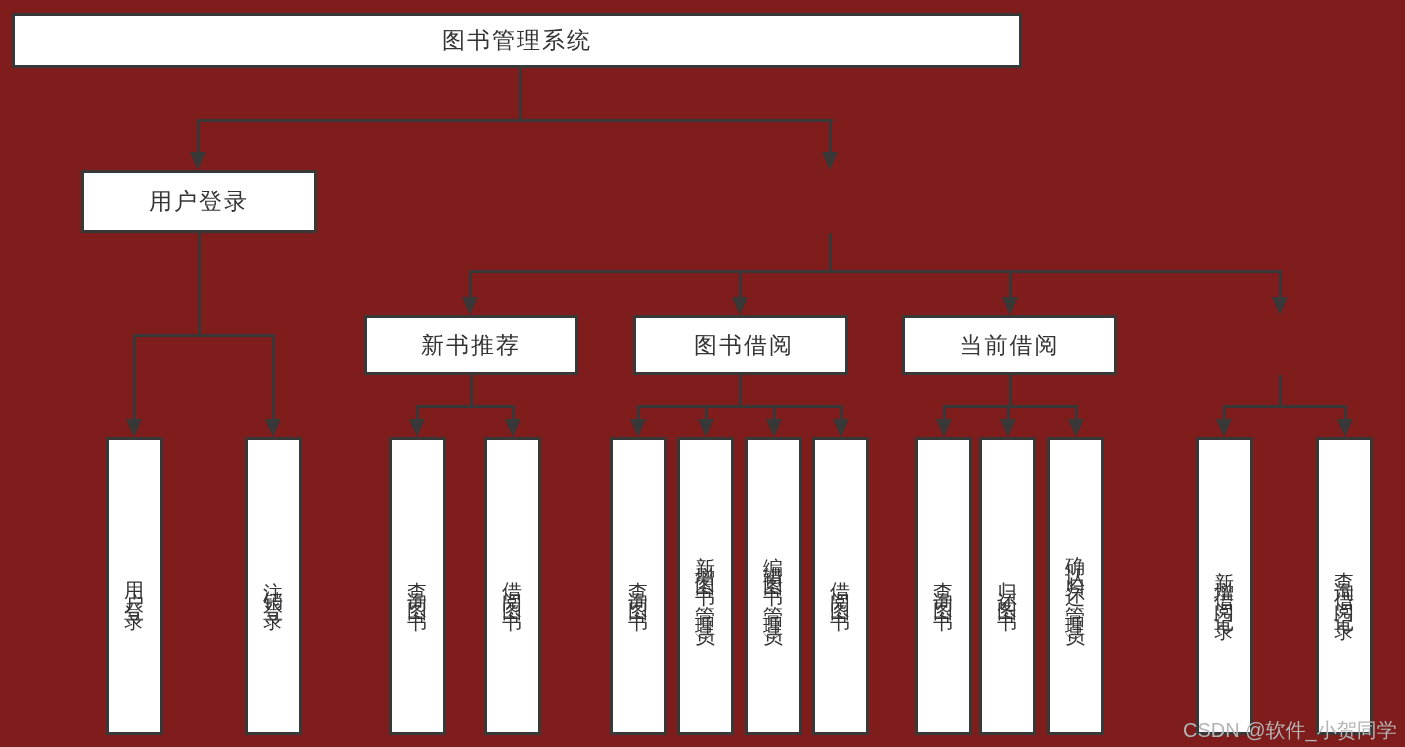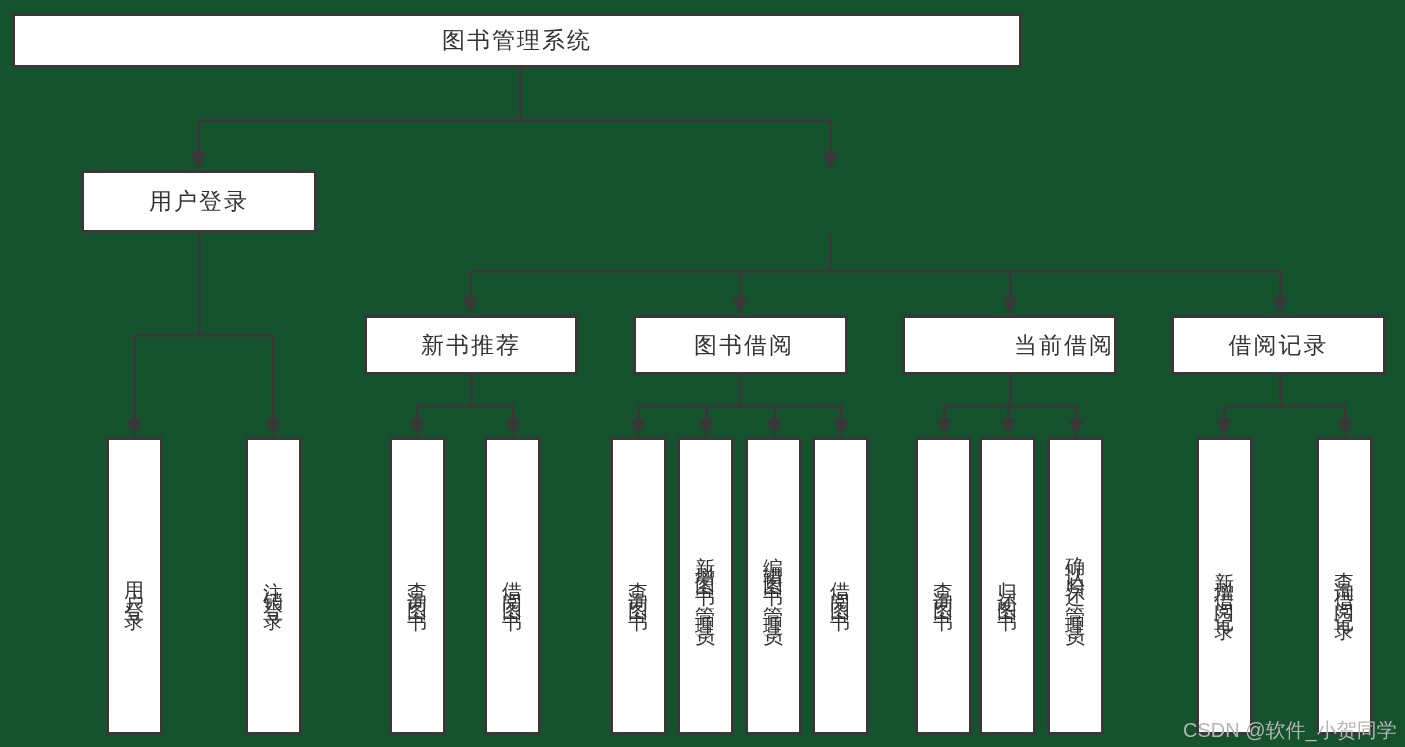--- a/index.html
+++ b/index.html
@@ -1,17 +1,17 @@
 <!DOCTYPE html>
 <html><head>
 <meta charset="utf-8">
 <style>
   html,body{margin:0;padding:0;background:#ffffff;}
   .canvas{
-    position:relative;width:1405px;height:747px;background:#14532d;overflow:hidden;
+    position:relative;width:1405px;height:747px;background:#7f1d1d;overflow:hidden;
     font-family:"Liberation Sans","DejaVu Sans",sans-serif;color:#333333;
   }
   .box{
     position:absolute;box-sizing:border-box;border:3px solid #383838;background:#ffffff;
     display:flex;align-items:center;justify-content:center;
   }
   .hlabel{font-size:23px;letter-spacing:2px;color:#333333;white-space:nowrap;}
   .leaf{top:437px;width:57px;height:298px;}
   .vlabel{
     writing-mode:vertical-rl;text-orientation:mixed;
@@ -65,25 +65,22 @@
   <div class="arrow" style="left:1002px;top:297px;"></div>
   <div class="line" style="left:1279px;top:270px;width:3px;height:30px;"></div>
   <div class="arrow" style="left:1272px;top:297px;"></div>
 
   <div class="box" style="left:364px;top:315px;width:214px;height:60px;">
     <span class="hlabel">新书推荐</span>
   </div>
   <div class="box" style="left:633px;top:315px;width:215px;height:60px;padding-left:7px;">
     <span class="hlabel">图书借阅</span>
   </div>
-  <div class="box" style="left:902px;top:315px;width:215px;height:60px;justify-content:flex-end;">
+  <div class="box" style="left:902px;top:315px;width:215px;height:60px;">
     <span class="hlabel">当前借阅</span>
-  </div>
-  <div class="box" style="left:1171px;top:315px;width:215px;height:60px;">
-    <span class="hlabel">借阅记录</span>
   </div>
 
   <div class="line" style="left:470px;top:375px;width:3px;height:33px;"></div>
   <div class="line" style="left:416px;top:405px;width:99px;height:3px;"></div>
   <div class="line" style="left:416px;top:405px;width:3px;height:16px;"></div>
   <div class="arrow" style="left:409px;top:419px;"></div>
   <div class="line" style="left:512px;top:405px;width:3px;height:16px;"></div>
   <div class="arrow" style="left:505px;top:419px;"></div>
 
   <div class="line" style="left:739px;top:375px;width:3px;height:33px;"></div>

